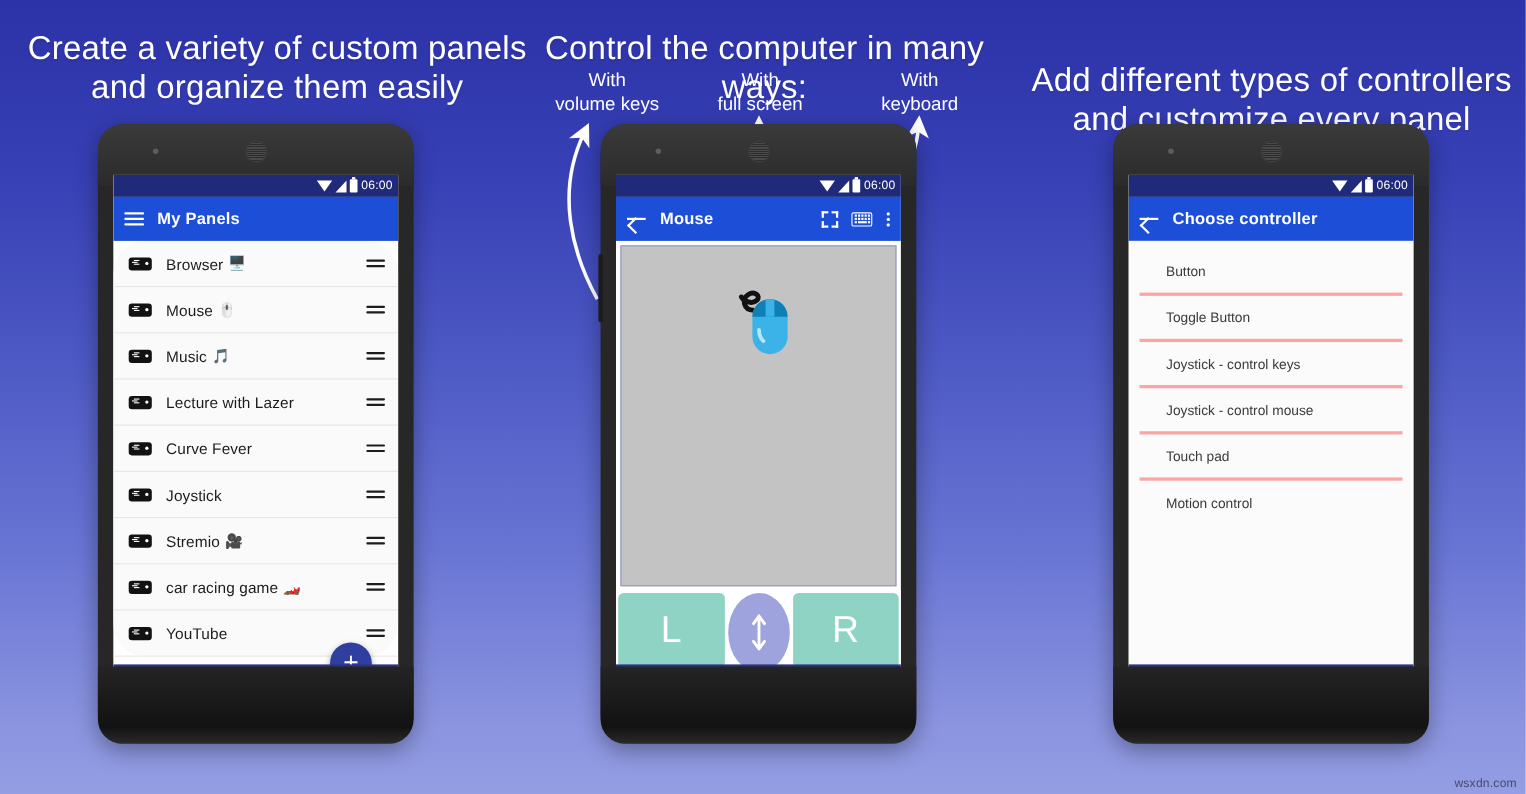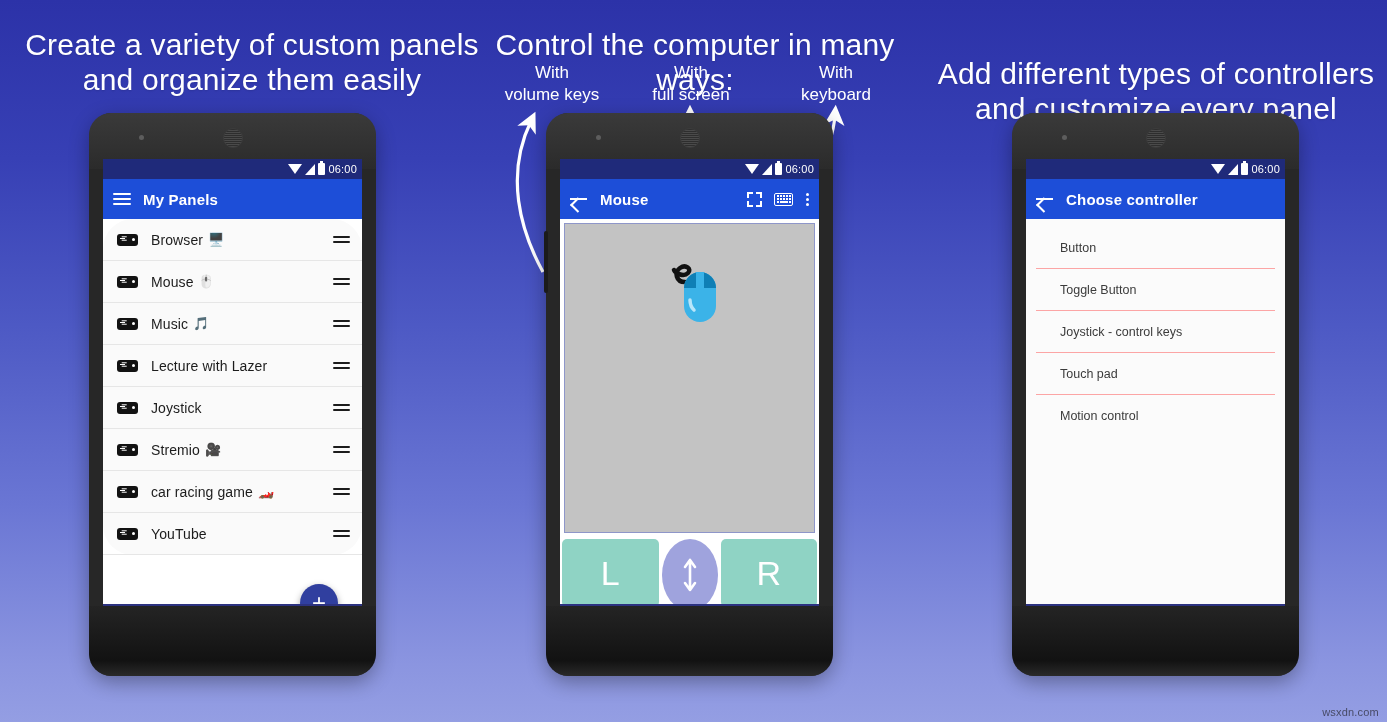--- a/index.html
+++ b/index.html
@@ -212,21 +212,21 @@
     background: #9fa3dd;
     display: flex; align-items: center; justify-content: center;
     align-self: center;
   }
 
   
   .ctrl-list { background: #fbfbfb; }
   .ctrl-row {
     height: 42px; display: flex; align-items: center;
     padding-left: 24px; font-size: 12.5px; color: #3b3b3b;
-    border-bottom: 1px solid #fca5a5;
+    border-bottom: 3px solid #fca5a5;
     margin: 0 10px;
   }
 
   
   .navbar {
     height: 30px; background: #2c3280;
     display: flex; align-items: center; justify-content: space-around;
   }
   .nav-back {
     width: 0; height: 0;
@@ -327,20 +327,31 @@
           <span class="panel-emoji"></span>
         </div>
         <div class="ic-drag">
             <i></i>
             <i></i>
           </div>
       </div>
       <div class="panel-row">
         <div class="ic-gamepad"></div>
         <div class="panel-label">
+          <span>Curve Fever</span>
+          <span class="panel-emoji"></span>
+        </div>
+        <div class="ic-drag">
+            <i></i>
+            <i></i>
+          </div>
+      </div>
+      <div class="panel-row">
+        <div class="ic-gamepad"></div>
+        <div class="panel-label">
           <span>Joystick</span>
           <span class="panel-emoji"></span>
         </div>
         <div class="ic-drag">
             <i></i>
             <i></i>
           </div>
       </div>
       <div class="panel-row">
         <div class="ic-gamepad"></div>
@@ -468,20 +479,21 @@
       <div class="sb-clock">06:00</div>
     </div>
     <div class="toolbar">
       <div class="ic-back"></div>
       <div class="toolbar-title">Choose controller</div>
     </div>
     <div class="ctrl-list" style="height:385px; padding-top:8px;">
       <div class="ctrl-row">Button</div>
       <div class="ctrl-row">Toggle Button</div>
       <div class="ctrl-row">Joystick - control keys</div>
+      <div class="ctrl-row">Joystick - control mouse</div>
       <div class="ctrl-row">Touch pad</div>
       <div class="ctrl-row" style="border-bottom:none;">Motion control</div>
     </div>
     <div class="navbar" style="position:absolute; left:0; bottom:0; width:100%;">
       <div class="nav-back"></div>
       <div class="nav-home"></div>
       <div class="nav-recent"></div>
     </div>
   </div>
 </div>

